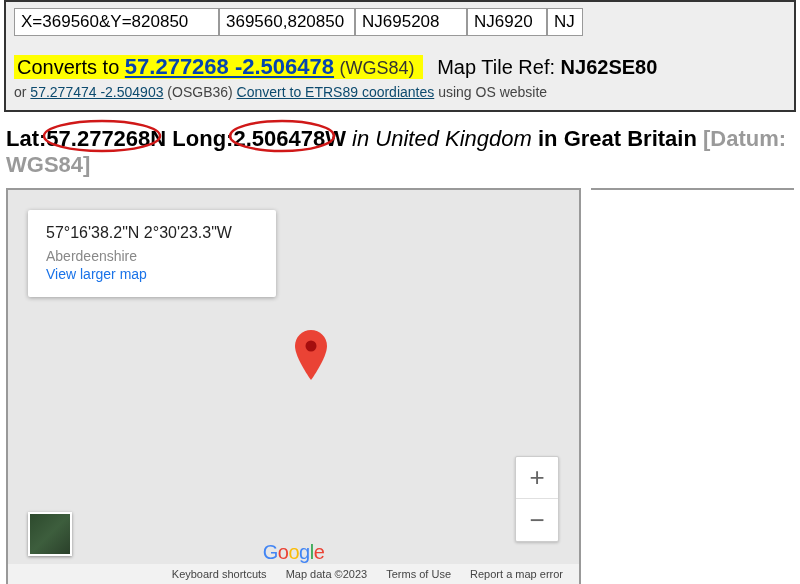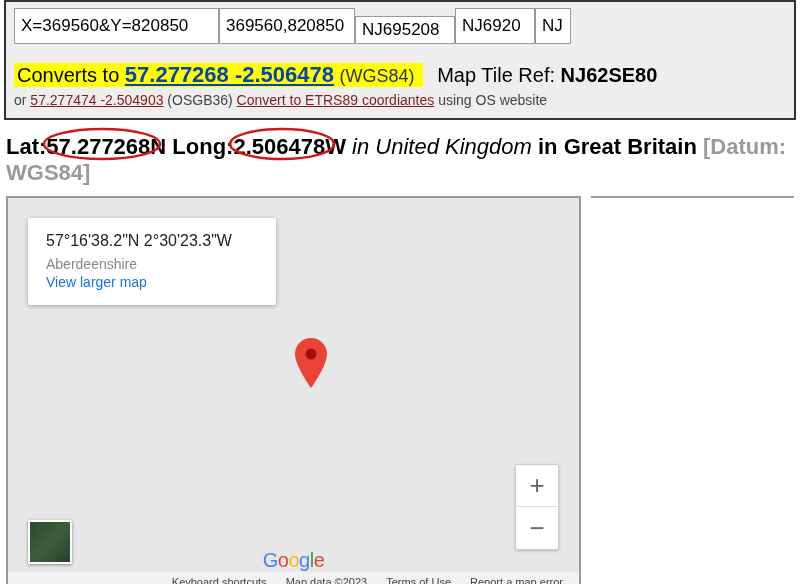--- a/index.html
+++ b/index.html
@@ -23,21 +23,21 @@
   .input-row input {
     font-size: 17px;
     padding: 3px 6px;
     border: 1px solid #999;
     background: #fff;
     font-family: Arial, sans-serif;
   }
   .in1 { width: 205px; }
   .in2 { width: 136px; }
   .in3 { width: 150px; }
-  .in4 { width: 100px; margin-top: 8px; }
+  .in4 { width: 112px; }
   .in5 { width: 80px; }
   .in6 { width: 36px; }
   .convert-line {
     font-size: 20px;
   }
   .convert-hl {
     background: #ffff00;
     padding: 1px 3px;
   }
   .convert-link {
@@ -47,21 +47,21 @@
     font-size: 22px;
   }
   .wgs-sm { color: #333; font-size: 18px; }
   .tile-ref { font-size: 20px; margin-left: 14px; }
   .tile-ref b { font-weight: bold; }
   .sub-line {
     font-size: 14px;
     color: #444;
     margin-top: 4px;
   }
-  .sub-line a { color: #7f1d1d; }
+  .sub-line a { color: #0c4a6e; }
   .latlong-row {
     margin: 14px 6px 10px 6px;
     font-size: 22px;
     position: relative;
   }
   .datum { color: #9a9a9a; font-weight: bold; }
   .circled {
     display: inline-block;
     position: relative;
     font-weight: bold;

